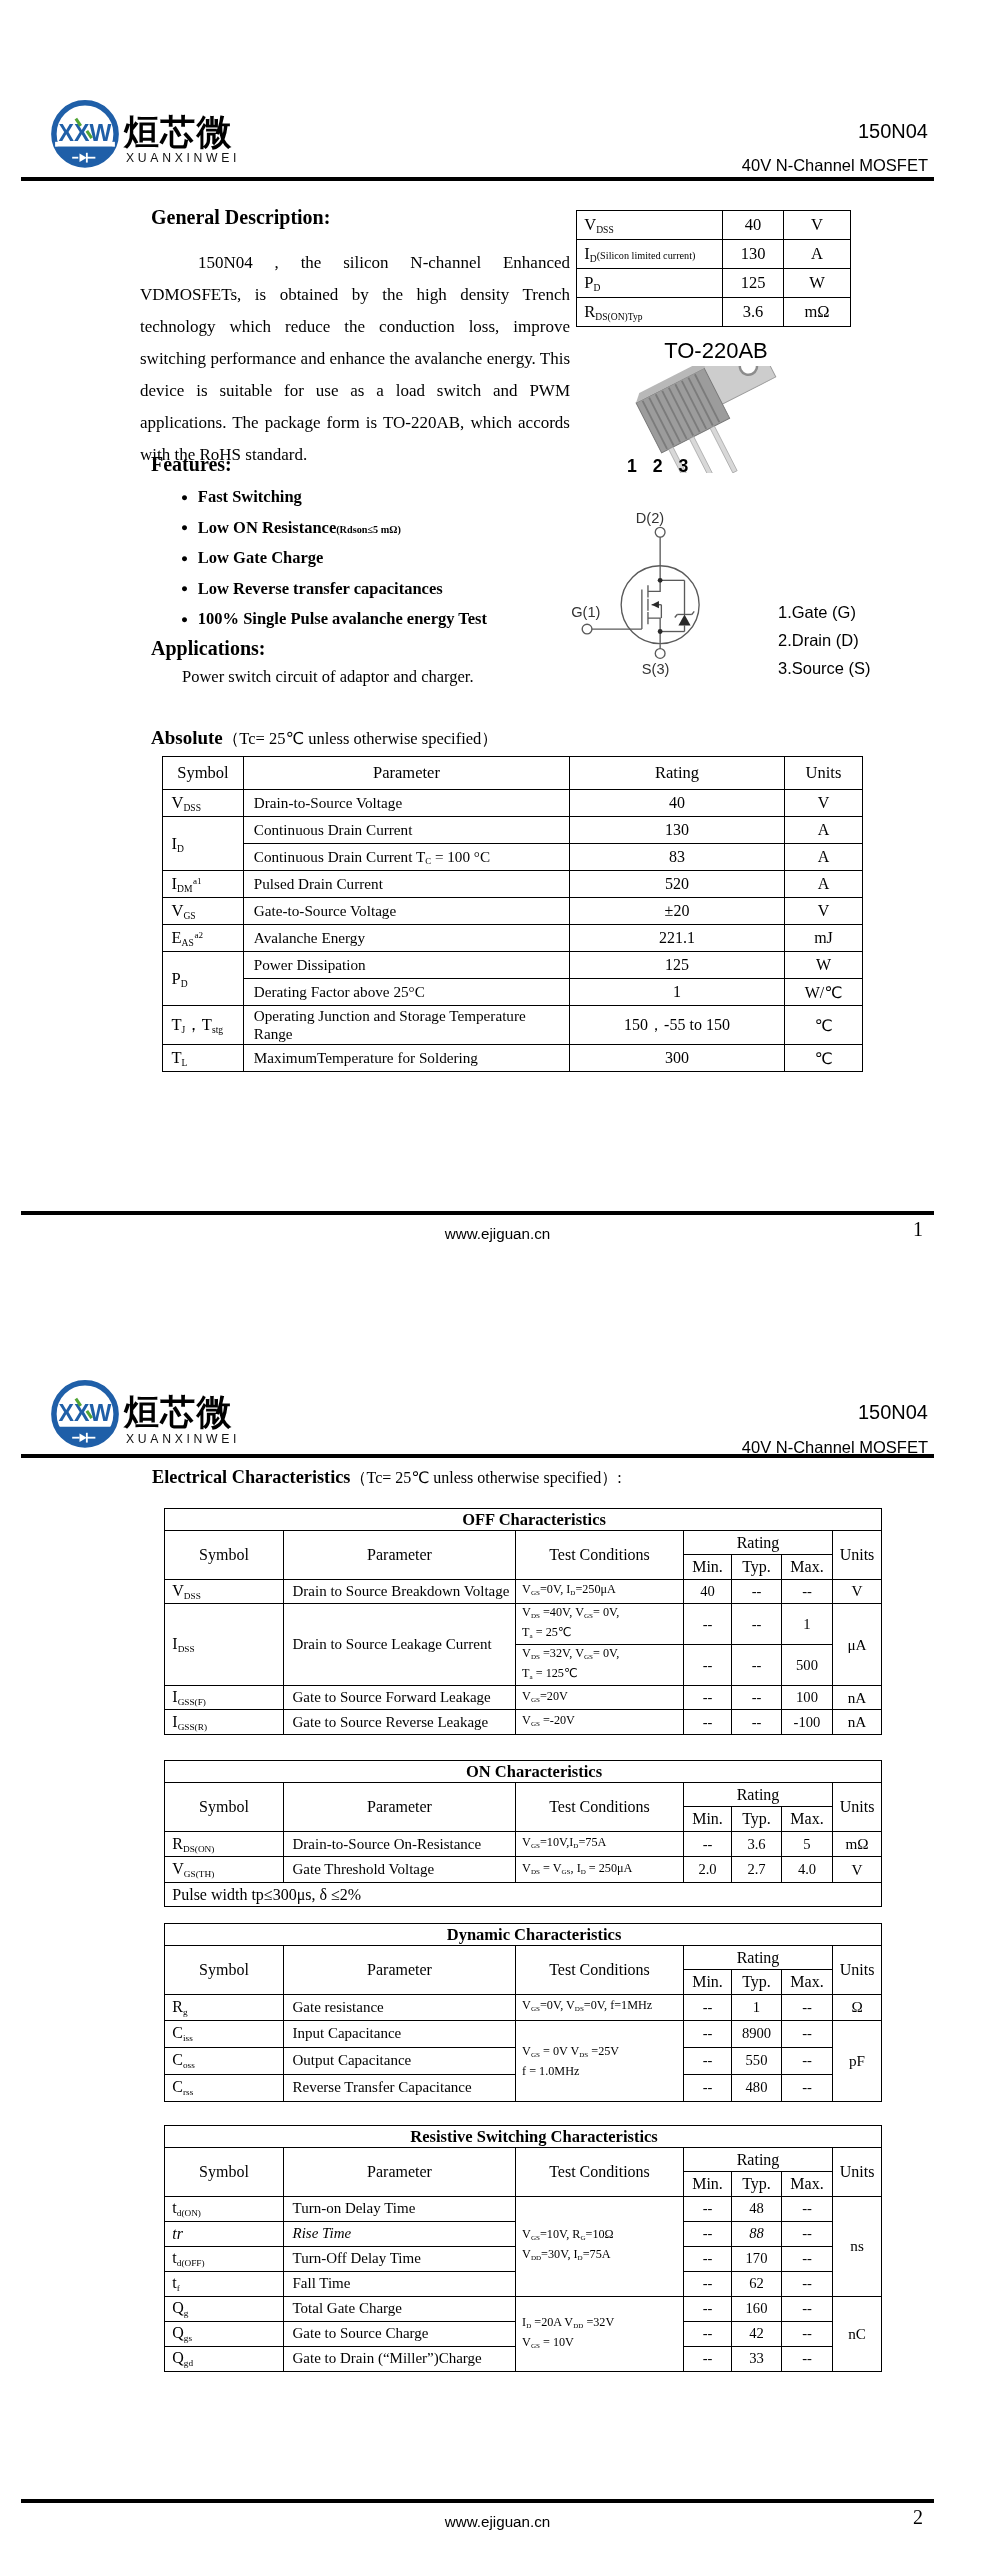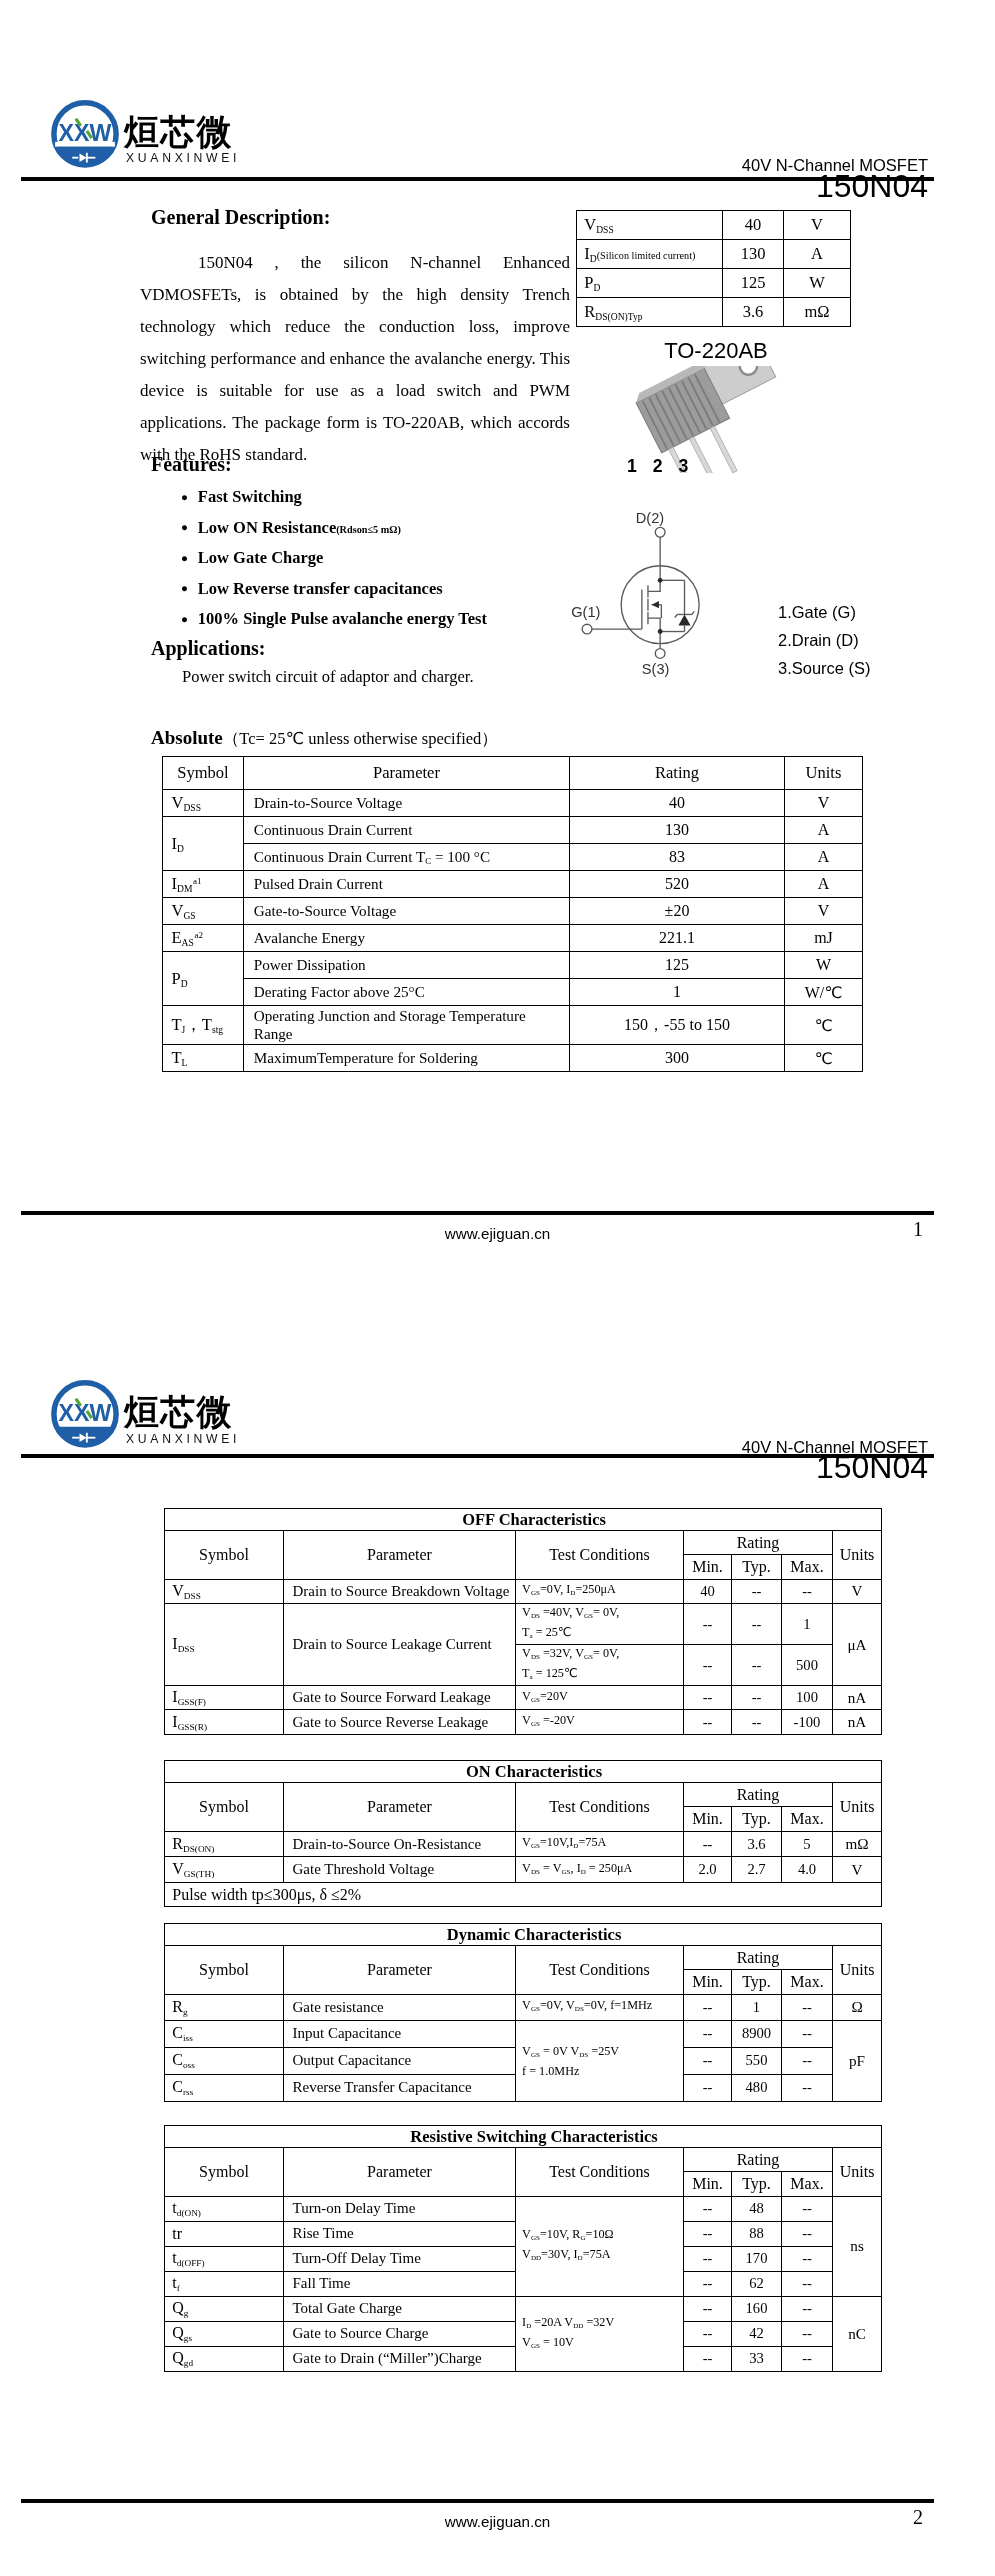--- a/index.html
+++ b/index.html
@@ -5,21 +5,21 @@
   html,body{margin:0;padding:0;background:#fff;}
   body{width:995px;font-family:"Liberation Serif","DejaVu Sans",serif;color:#000;}
   .page{position:relative;width:995px;height:1288px;background:#fff;overflow:hidden;}
   .abs{position:absolute;}
   sub{font-size:0.58em;vertical-align:-0.28em;}
   sup{font-size:0.55em;vertical-align:0.55em;margin-left:0.6px;}
   .small{font-size:0.62em;}
   
   .brand-cn{left:124px;top:109px;font-size:35px;font-weight:800;font-family:"Liberation Sans","DejaVu Sans",sans-serif;letter-spacing:1.2px;}
   .brand-en{left:126px;top:151px;font-size:12.2px;letter-spacing:3.7px;font-family:"Liberation Sans","DejaVu Sans",sans-serif;color:#111;}
-  .part-no{right:67px;top:120px;font-size:32px;font-family:"Liberation Sans","DejaVu Sans",sans-serif;margin-top:48px;}
+  .part-no{right:67px;top:120px;font-size:20px;font-family:"Liberation Sans","DejaVu Sans",sans-serif;}
   .part-sub{right:67px;top:156px;font-size:16.5px;font-family:"Liberation Sans","DejaVu Sans",sans-serif;}
   .hdr-rule{left:21.3px;top:177px;width:913px;height:4.3px;background:#000;}
   
   .sec-title{font-size:20px;font-weight:bold;}
   .gen-title{left:151px;top:206px;}
   .gen-body{left:140px;top:235px;width:430px;font-size:17px;line-height:32px;text-align:justify;text-indent:58px;margin-top:12px;}
   .feat-title{left:151px;top:453px;}
   .feat-list{left:181px;top:487px;}
   .feat-item{height:30.5px;font-size:16.5px;font-weight:bold;white-space:nowrap;}
   .feat-item .dot{font-size:11.6px;margin-right:9.8px;vertical-align:1.2px;}
@@ -303,20 +303,21 @@
       <line x1="62" y1="96" x2="76" y2="96" stroke="#fff" stroke-width="3"></line>
       <line x1="62" y1="88" x2="62" y2="104" stroke="#fff" stroke-width="3"></line>
     </svg>
   </div>
   <div class="abs brand-cn" style="top:101px;">烜芯微</div>
   <div class="abs brand-en" style="top:144px;">XUANXINWEI</div>
   <div class="abs part-no" style="top:113px;">150N04</div>
   <div class="abs part-sub" style="top:150px;">40V N-Channel MOSFET</div>
   <div class="abs hdr-rule" style="top:166px;"></div>
 
+  <div class="abs ec-head"><b>Electrical Characteristics</b><span>（Tc= 25℃ unless otherwise specified）:</span></div>
 
   <table class="abs etab" style="left:164px;top:220px;">
     <colgroup>
         <col style="width:119px">
         <col style="width:232px">
         <col style="width:168px">
         <col style="width:48px">
         <col style="width:50px">
         <col style="width:51px">
         <col style="width:49px">
@@ -521,21 +522,21 @@
     </tr>
     <tr class="gt" style="height:25px;">
       <td class="sy"><span>t</span><sub>d(ON)</sub></td>
       <td class="pa"><span>Turn-on Delay Time</span></td>
       <td class="tc" rowspan="4"><span>V</span><sub>GS</sub><span>=10V,  R</span><sub>G</sub><span>=10Ω</span><br><span>V</span><sub>DD</sub><span>=30V,  I</span><sub>D</sub><span>=75A</span></td>
       <td class="nm">--</td>
       <td class="nm">48</td>
       <td class="nm">--</td>
       <td class="un" rowspan="4">ns</td>
     </tr>
-    <tr style="height:25px;">
+    <tr style="height:25px;font-style:italic;">
       <td class="sy"><span>tr</span></td>
       <td class="pa"><span>Rise Time</span></td>
       <td class="nm">--</td>
       <td class="nm">88</td>
       <td class="nm">--</td>
     </tr>
     <tr style="height:25px;">
       <td class="sy"><span>t</span><sub>d(OFF)</sub></td>
       <td class="pa"><span>Turn-Off Delay Time</span></td>
       <td class="nm">--</td>

